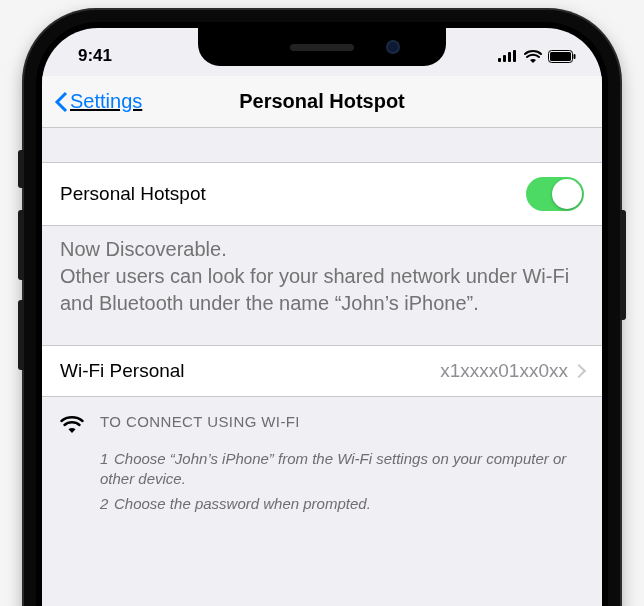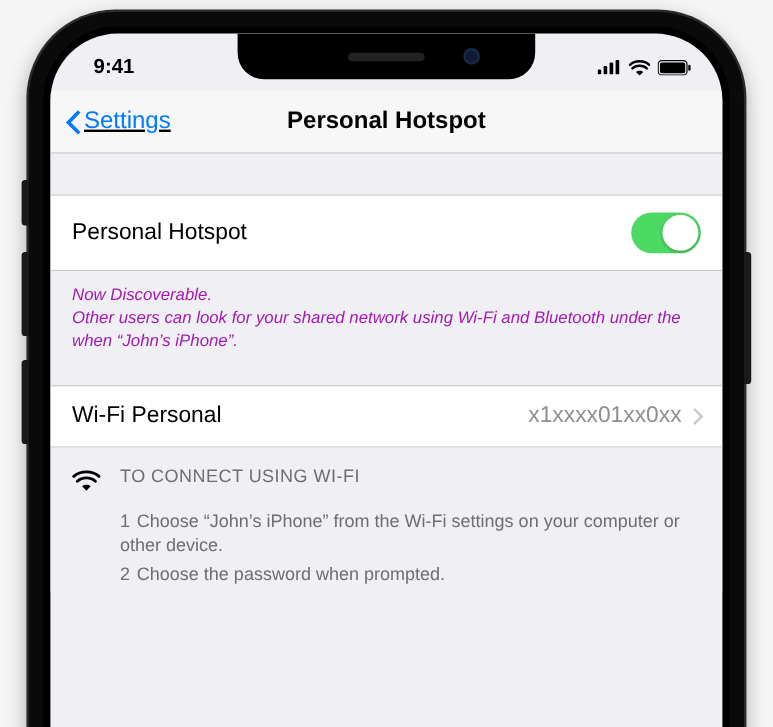--- a/index.html
+++ b/index.html
@@ -138,41 +138,40 @@
     position:absolute;
     right:2px; top:2px;
     width:30px; height:30px;
     background:#fff;
     border-radius:50%;
     box-shadow:0 1px 3px rgba(0,0,0,.3);
   }
 
   .footer-text {
     padding:10px 18px 6px 18px;
-    font-size:14px;
-    color:#a21caf;
+    font-size:20px;
+    color:#737373;
     line-height:1.35;
     background:#efeff4;
-    font-style:italic;
   }
 
   .instr {
     display:flex;
     gap:16px;
     padding:16px 18px 0 18px;
     font-size:15px;
     color:#6d6d72;
     background:#efeff4;
   }
   .instr-icon { padding-top:2px; }
   .instr-title {
     letter-spacing:.4px;
     margin-bottom:19px;
   }
-  .instr ol { list-style:none; }
+  .instr ol { list-style:none;font-style:italic; }
   .instr li { margin-bottom:4px; line-height:1.35; }
   .instr li .n { display:inline-block; width:14px; }
 </style>
 </head>
 <body>
 
 <div class="phone">
   <div class="side-btn sb1"></div>
   <div class="side-btn sb2"></div>
   <div class="side-btn sb3"></div>
@@ -225,21 +224,21 @@
 
       <div class="cell">
         <span>Personal Hotspot</span>
         <div class="toggle">
           <div class="knob"></div>
         </div>
       </div>
 
       <div class="footer-text">
         <div>Now Discoverable.</div>
-        <div>Other users can look for your shared network using Wi-Fi and Bluetooth under the when “John’s iPhone”.</div>
+        <div>Other users can look for your shared network under Wi-Fi and Bluetooth under the name “John’s iPhone”.</div>
       </div>
 
       <div style="height:22px; background:#efeff4;"></div>
 
       <div class="cell">
         <span>Wi-Fi Personal</span>
         <span class="value">
           <span>x1xxxx01xx0xx</span>
           <span class="chevron"></span>
         </span>

